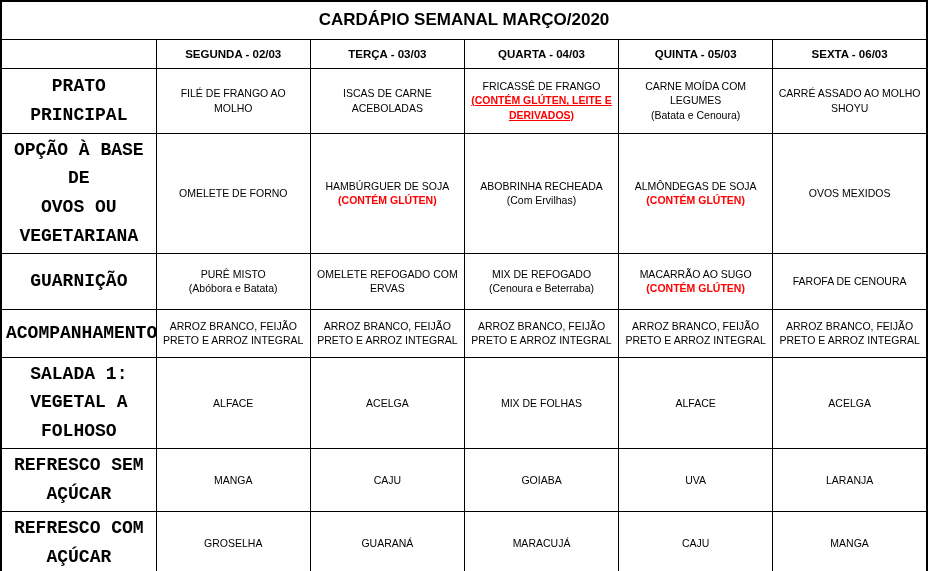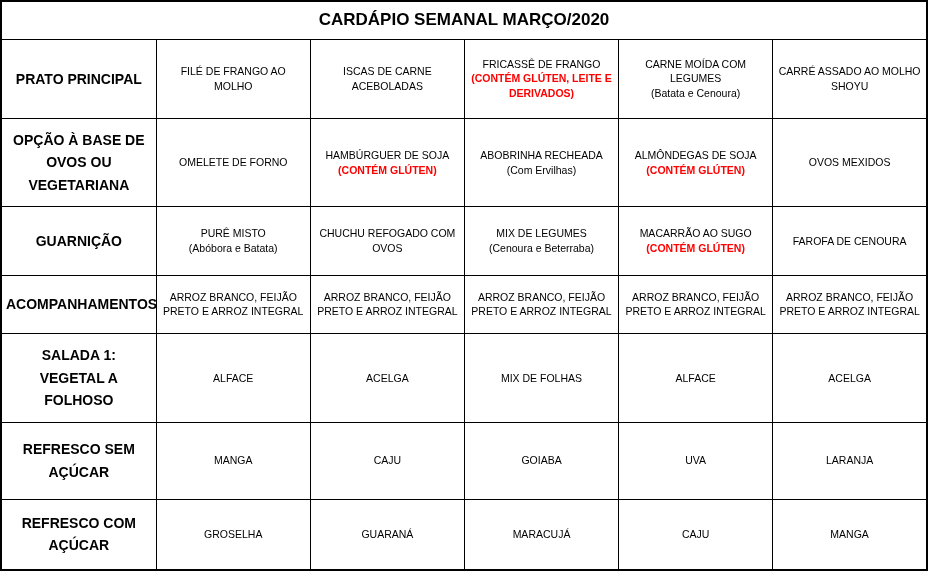--- a/index.html
+++ b/index.html
@@ -38,23 +38,24 @@
     font-size: 17px;
     font-weight: bold;
     letter-spacing: 0px;
   }
   tr.colhead-row th {
     height: 29px;
     font-size: 11.5px;
     font-weight: bold;
   }
   th.row-label {
-    font-size: 14px;
+    font-size: 18px;
     font-weight: bold;
     line-height: 1.6;
+    font-family: Liberation Mono, monospace;
   }
   td.menu-cell {
     font-size: 10.5px;
     line-height: 1.38;
   }
   td.menu-cell .line { font-weight: normal; }
   td.menu-cell .warn {
     font-weight: bold;
   }
 </style>
@@ -68,33 +69,41 @@
       <col class="c-day">
       <col class="c-day">
       <col class="c-day">
       <col class="c-day">
       <col class="c-day">
     </colgroup>
     <thead>
       <tr class="title-row">
         <th colspan="6">CARDÁPIO SEMANAL MARÇO/2020</th>
       </tr>
+      <tr class="colhead-row">
+        <th></th>
+        <th>SEGUNDA - 02/03</th>
+        <th>TERÇA - 03/03</th>
+        <th>QUARTA - 04/03</th>
+        <th>QUINTA - 05/03</th>
+        <th>SEXTA - 06/03</th>
+      </tr>
     </thead>
     <tbody>
         <tr style="height: 65px;">
           <th class="row-label">PRATO PRINCIPAL</th>
           <td class="menu-cell">
             <div class="line">FILÉ DE FRANGO AO MOLHO</div>
           </td>
           <td class="menu-cell">
             <div class="line">ISCAS DE CARNE ACEBOLADAS</div>
           </td>
           <td class="menu-cell">
             <div class="line">FRICASSÊ DE FRANGO</div>
-            <div class="warn" style="color: rgb(255, 0, 0);">(CONTÉM GLÚTEN, LEITE E DERIVADOS)</div>
+            <div class="warn" style="color: rgb(255, 0, 0); text-decoration: underline;">(CONTÉM GLÚTEN, LEITE E DERIVADOS)</div>
           </td>
           <td class="menu-cell">
             <div class="line">CARNE MOÍDA COM LEGUMES</div>
             <div class="line">(Batata e Cenoura)</div>
           </td>
           <td class="menu-cell">
             <div class="line">CARRÉ ASSADO AO MOLHO SHOYU</div>
           </td>
         </tr>
         <tr style="height: 67px;">
@@ -118,24 +127,24 @@
             <div class="line">OVOS MEXIDOS</div>
           </td>
         </tr>
         <tr style="height: 56px;">
           <th class="row-label">GUARNIÇÃO</th>
           <td class="menu-cell">
             <div class="line">PURÊ MISTO</div>
             <div class="line">(Abóbora e Batata)</div>
           </td>
           <td class="menu-cell">
-            <div class="line">CHUCHU REFOGADO COM OVOS</div>
-          </td>
-          <td class="menu-cell">
-            <div class="line">MIX DE LEGUMES</div>
+            <div class="line">OMELETE REFOGADO COM ERVAS</div>
+          </td>
+          <td class="menu-cell">
+            <div class="line">MIX DE REFOGADO</div>
             <div class="line">(Cenoura e Beterraba)</div>
           </td>
           <td class="menu-cell">
             <div class="line">MACARRÃO AO SUGO</div>
             <div class="warn" style="color: rgb(255, 0, 0);">(CONTÉM GLÚTEN)</div>
           </td>
           <td class="menu-cell">
             <div class="line">FAROFA DE CENOURA</div>
           </td>
         </tr>

